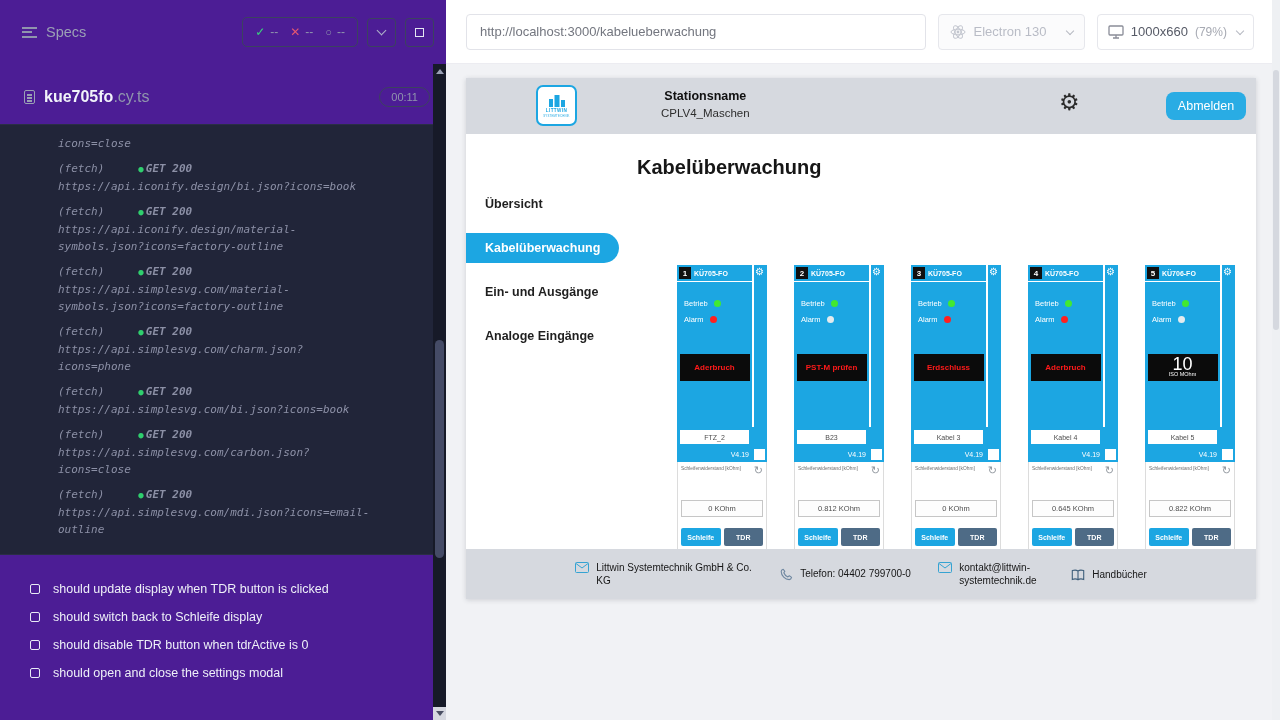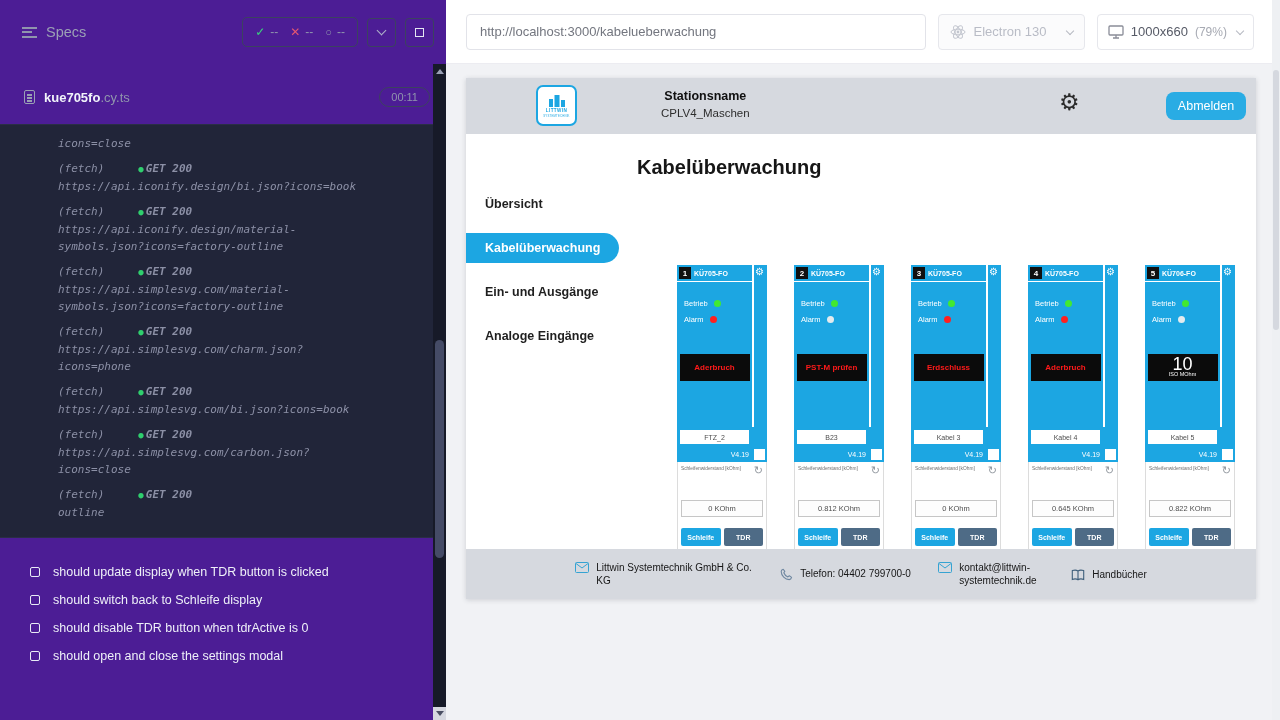--- a/index.html
+++ b/index.html
@@ -19,21 +19,21 @@
   .stat{display:flex;align-items:center;gap:5px;font-size:12px;color:#9095ad;}
   .g-pass{color:#3ad27e;font-size:12px;}
   .g-fail{color:#e45770;font-size:12px;}
   .g-pend{color:#9095ad;font-size:11px;}
   .r-btn{width:29px;height:29px;background:none;border:1px solid #3c4260;border-radius:4px;display:flex;align-items:center;justify-content:center;}
   .chev-down{width:7px;height:7px;border-right:1.6px solid #aeb3c8;border-bottom:1.6px solid #aeb3c8;transform:rotate(45deg);margin-top:-3px;}
   .stop-square{width:9px;height:9px;border:1.8px solid #e4e7f2;}
   .spec-row{height:34px;margin-top:16px;display:flex;align-items:center;gap:9px;padding:0 16px 0 24px;}
   .file-icon{width:11px;height:14px;border:1px solid #9aa0b4;border-radius:2px;position:relative;flex:none;}
   .file-icon::after{content:"";position:absolute;left:2px;top:3px;width:5px;height:1.5px;background:#9aa0b4;box-shadow:0 3px 0 #9aa0b4,0 6px 0 #9aa0b4;}
-  .spec-name{font-size:13px;color:#f1f3fa;font-weight:bold;}
+  .spec-name{font-size:16px;color:#f1f3fa;font-weight:bold;}
   .spec-ext{color:#9095ad;font-weight:normal;}
   .spec-timer{margin-left:auto;border:1px solid #3c4260;border-radius:12px;padding:3px 11px;font-size:11px;color:#9095ad;}
   .log-block{margin-top:10px;background:#212539;border-top:1px solid #2a2e45;border-bottom:1px solid #2a2e45;padding:10px 0 8px;}
   .log-entry{padding:0 14px 0 58px;margin-bottom:8px;}
   .log-head,.log-url{font-family:"DejaVu Sans Mono",monospace;font-style:italic;font-size:11px;line-height:17px;color:#8c90a6;}
   .log-fetch{margin-right:34px;}
   .log-dot{color:#2fcf6e;font-style:normal;font-size:9px;margin-right:2px;}
   .log-status{font-weight:bold;}
   .test-list{margin-top:20px;}
   .test-item{display:flex;align-items:center;gap:13px;padding:7px 12px 7px 30px;}
@@ -180,20 +180,21 @@
         <div class="log-head"><span class="log-fetch">(fetch)</span><span class="log-dot">●</span><span class="log-status">GET 200</span></div>
         <div class="log-url">https://api.simplesvg.com/bi.json?icons=book</div>
       </div>
       <div class="log-entry">
         <div class="log-head"><span class="log-fetch">(fetch)</span><span class="log-dot">●</span><span class="log-status">GET 200</span></div>
         <div class="log-url">https://api.simplesvg.com/carbon.json?</div>
         <div class="log-url">icons=close</div>
       </div>
       <div class="log-entry">
         <div class="log-head"><span class="log-fetch">(fetch)</span><span class="log-dot">●</span><span class="log-status">GET 200</span></div>
+        <div class="log-url">https://api.simplesvg.com/mdi.json?icons=email-</div>
         <div class="log-url">outline</div>
       </div>
     </div>
   <div class="test-list">
       <div class="test-item">
         <span class="test-box"></span>
         <span class="test-title">should update display when TDR button is clicked</span>
       </div>
       <div class="test-item">
         <span class="test-box"></span>

